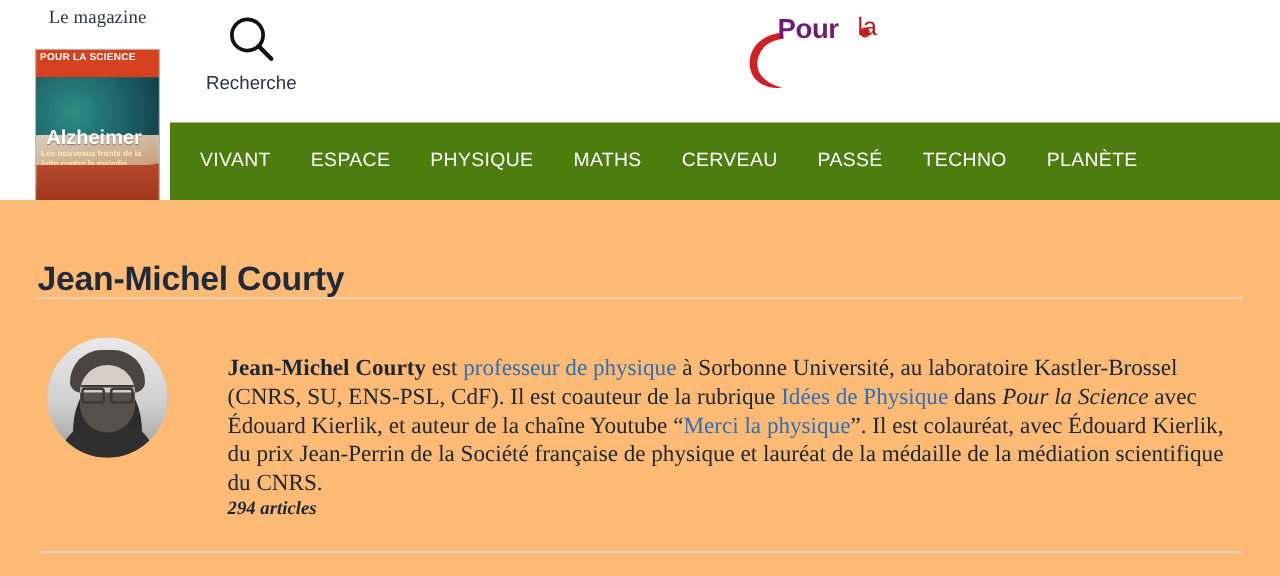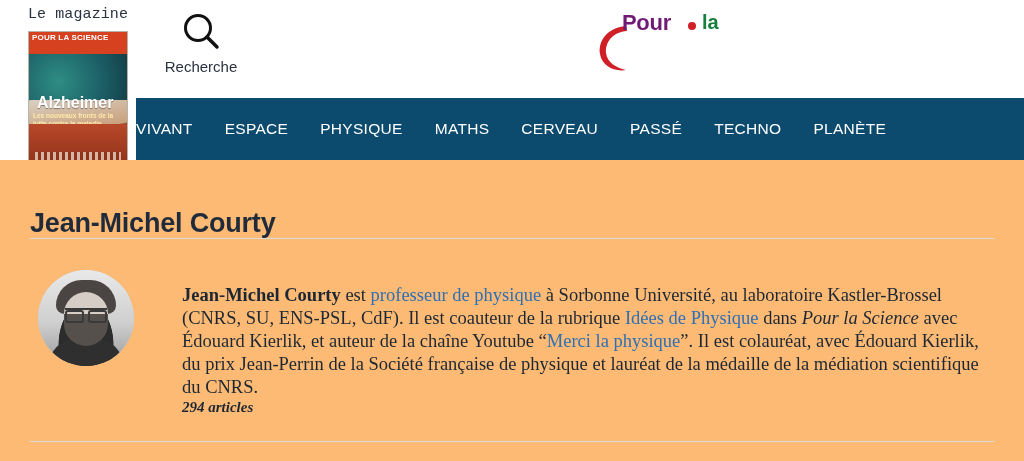--- a/index.html
+++ b/index.html
@@ -27,22 +27,22 @@
     position: absolute;
     left: 22px;
     top: 6px;
     width: 112px;
     text-align: center;
   }
   .magazine-label {
     font-size: 15px;
     color: #2b3340;
     letter-spacing: .1px;
-    margin-bottom: 8px;
-    font-family: Liberation Mono, monospace;
+    margin-bottom: 16px;
+    font-family: Liberation Serif, serif;
   }
   .magazine-cover {
     width: 100px;
     height: 138px;
     margin: 0 auto;
     border: 1px solid #b8b3a8;
     background: linear-gradient(170deg, #d94f2b 0%, #c2361e 22%, #1f6f77 23%, #2b8c7e 44%, #d8cfc0 45%, #caa17e 70%, #8a3b22 71%, #b7412a 100%);
     position: relative;
     overflow: hidden;
     box-sizing: border-box;
@@ -134,25 +134,25 @@
     left: 26px;
     top: 2px;
     font-size: 22px;
     font-weight: bold;
     color: #701a75;
     font-family: "Liberation Sans", sans-serif;
     letter-spacing: -.3px;
   }
   .logo-la {
     position: absolute;
-    left: 106px;
+    left: 90px;
     top: 3px;
     font-size: 20px;
-    font-weight: bold;
-    color: #15803d;
+    font-weight: normal;
+    color: #b91c1c;
     font-family: "Liberation Sans", sans-serif;
   }
   .logo-dot {
     position: absolute;
     left: 92px;
     top: 14px;
     width: 8px;
     height: 8px;
     border-radius: 50%;
     background: #cf2027;
@@ -175,23 +175,24 @@
     height: 52px;
   }
 
   
   .nav {
     position: absolute;
     left: 136px;
     top: 98px;
     right: 0;
     height: 62px;
-    background: #0c4a6e;
+    background: #4d7c0f;
     display: flex;
     align-items: center;
+    padding-left: 24px;
     box-sizing: border-box;
   }
   .nav-item {
     color: #ffffff;
     font-size: 15.5px;
     letter-spacing: .3px;
     margin-right: 32px;
     cursor: pointer;
     white-space: nowrap;
     font-family: "Liberation Sans", sans-serif;

